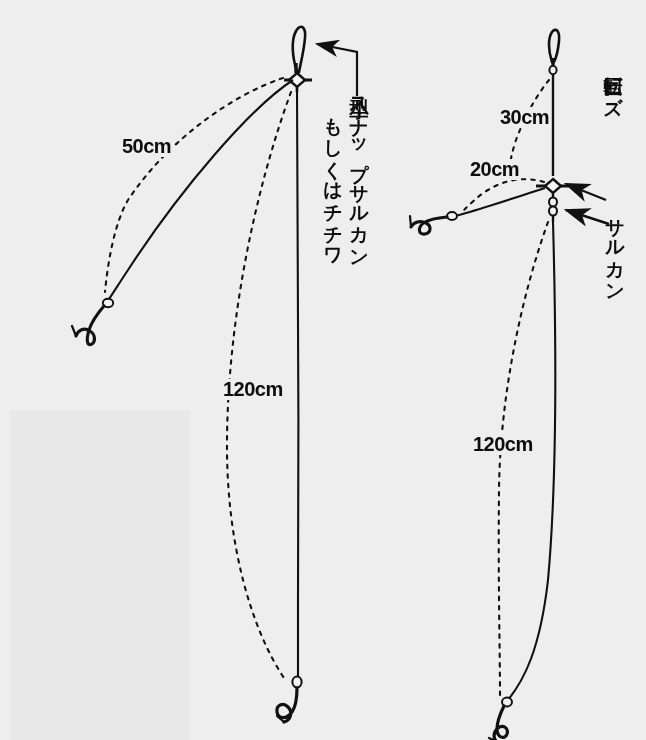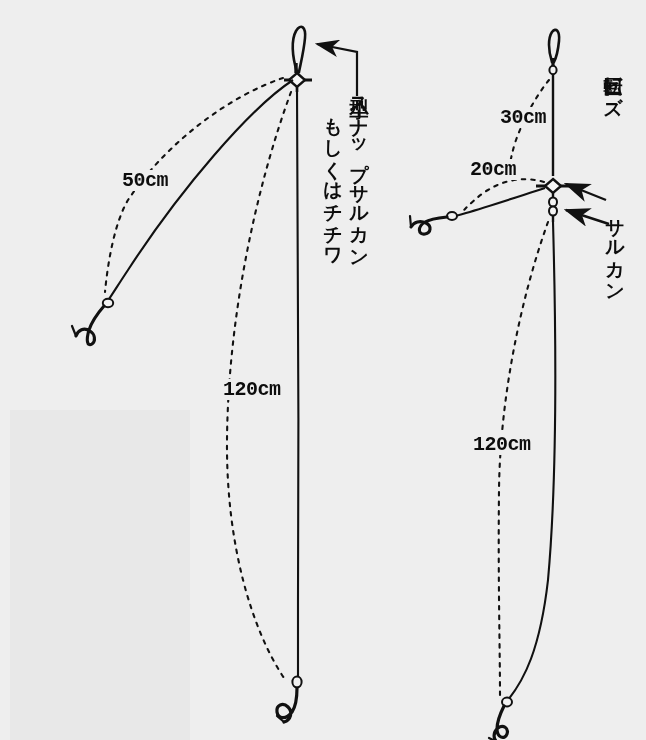--- a/index.html
+++ b/index.html
@@ -21,21 +21,21 @@
     height: 740px;
   }
   #rig-svg {
     position: absolute;
     left: 0; top: 0;
     width: 646px;
     height: 740px;
   }
   .dim-label {
     position: absolute;
-    font-family: Liberation Mono, monospace;
+    font-family: Liberation Sans, sans-serif;
     font-weight: bold;
     font-size: 20px;
     color: #0d0d0d;
     letter-spacing: -0.5px;
     white-space: nowrap;
     background: #eeeeee;
     padding: 0 2px;
     line-height: 1.05;
   }
   .jp-vertical {
@@ -154,21 +154,21 @@
       <g>
         <path d="M606,200 L566,184" fill="none" stroke="#111111" stroke-width="2.4" marker-end="url(#arrowhead)"></path>
       </g>
 
       <g>
         <path d="M609,224 L566,210" fill="none" stroke="#111111" stroke-width="2.4" marker-end="url(#arrowhead)"></path>
       </g>
     </g>
   </svg>
 
-  <div class="dim-label" style="left:120px; top:136px;margin-top:34px;">50cm</div>
+  <div class="dim-label" style="left:120px; top:136px;">50cm</div>
 
   <div class="dim-label" style="left:221px; top:379px;">120cm</div>
 
   <div class="jp-vertical" style="left:350px; top:84px;">小型スナップサルカン</div>
 
   <div class="jp-vertical" style="left:324px; top:104px;">もしくはチチワ</div>
 
   <div class="dim-label" style="left:498px; top:107px;">30cm</div>
 
   <div class="dim-label" style="left:468px; top:159px;">20cm</div>

